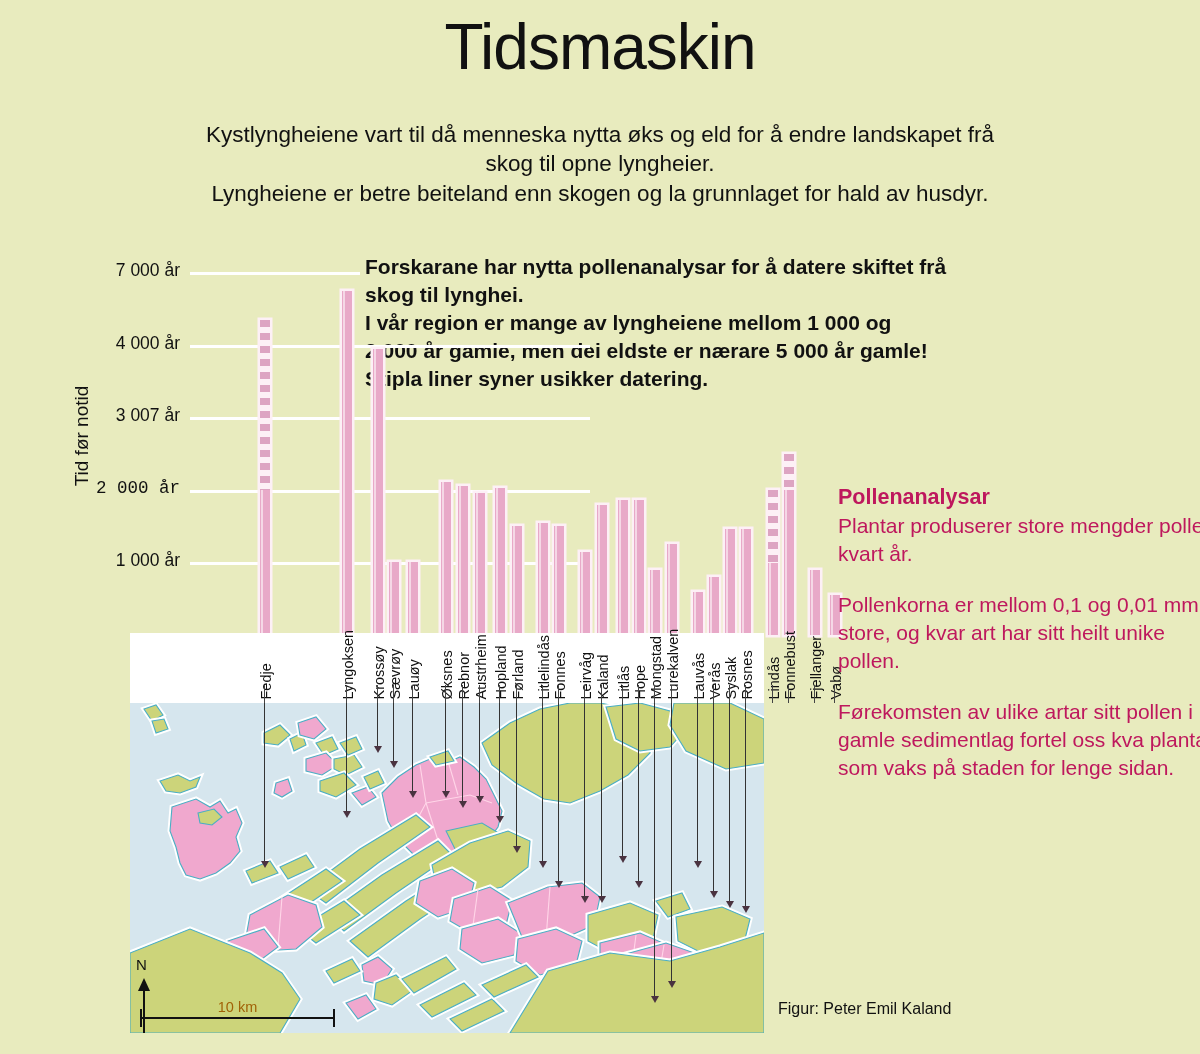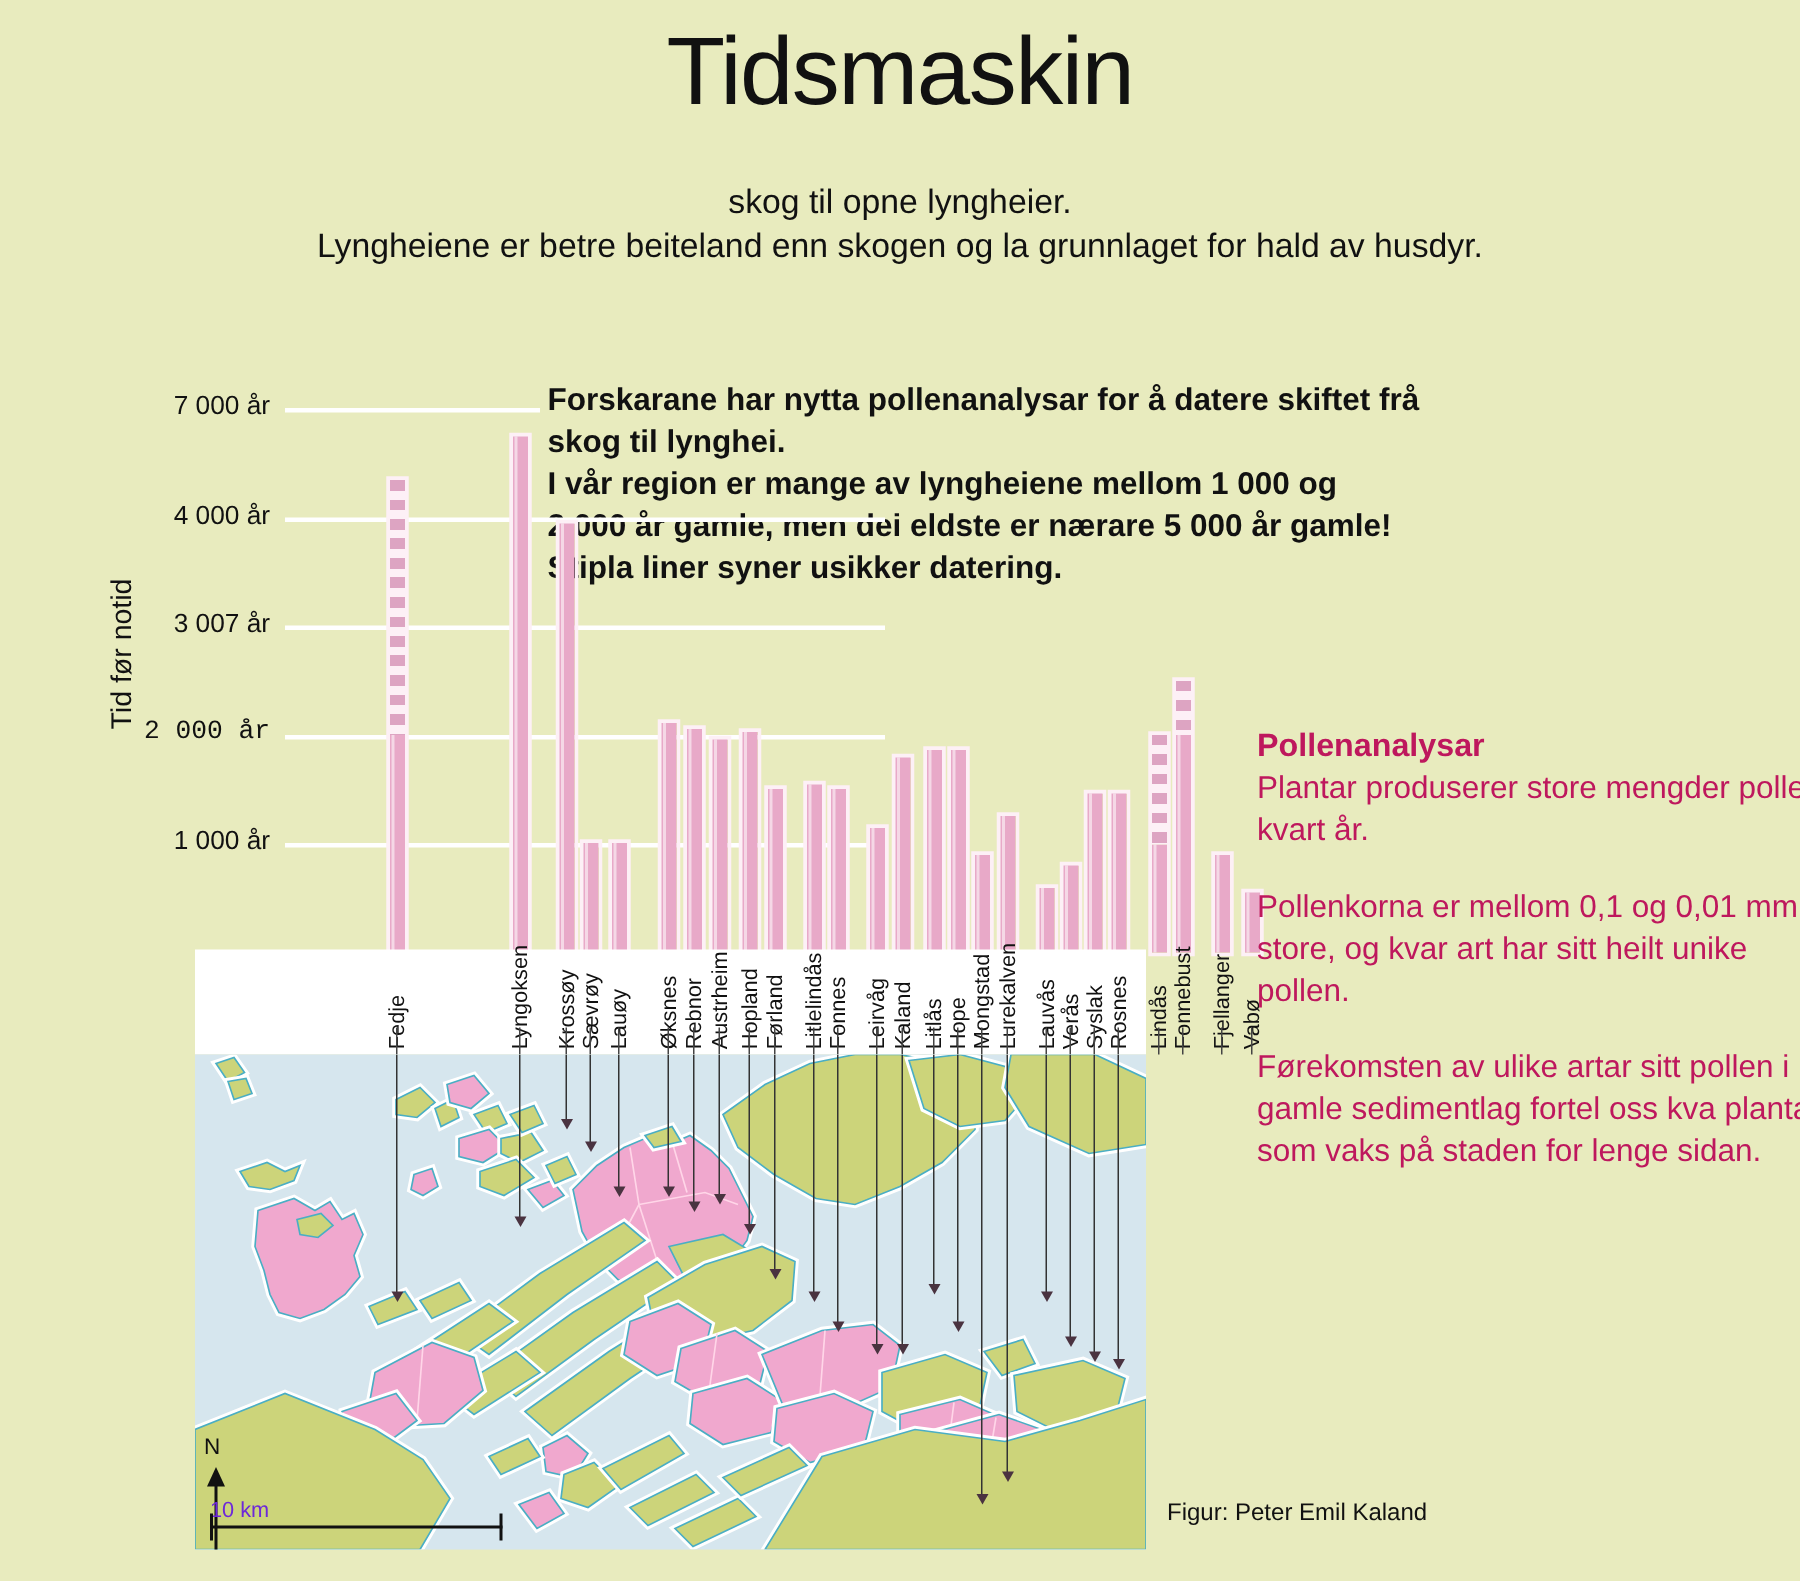--- a/index.html
+++ b/index.html
@@ -93,21 +93,21 @@
   }
   .northgroup{position:absolute;left:10px;bottom:55px;}
   .nletter{position:absolute;left:-4px;top:-22px;font-size:15px;color:#111;}
   .narrowline{position:absolute;left:3px;top:12px;width:1.8px;height:45px;background:#111;}
   .narrowhead{position:absolute;left:-2px;top:0;width:0;height:0;
     border-left:6px solid transparent;border-right:6px solid transparent;border-bottom:13px solid #111;}
   .scalebar{position:absolute;left:10px;bottom:14px;width:195px;height:14px;}
   .scaleline{position:absolute;left:0;top:12px;width:195px;height:1.8px;background:#111;}
   .scalecapL{position:absolute;left:0;top:4px;width:1.8px;height:18px;background:#111;}
   .scalecapR{position:absolute;right:0;top:4px;width:1.8px;height:18px;background:#111;}
-  .scaletext{position:absolute;left:0;top:-6px;width:195px;text-align:left;font-size:14.5px;color:#6d28d9;}
+  .scaletext{position:absolute;left:0;top:-6px;width:195px;text-align:center;font-size:14.5px;color:#a16207;}
 
   
   .side{
     position:absolute;left:838px;top:483px;width:392px;
     font-size:21px;line-height:1.35;color:#be185d;
   }
   .side h3{margin:0 0 0 0;font-size:21.5px;font-weight:700;}
   .side p{margin:0 0 22px 0;}
   .side p.first{margin-top:0;}
 
@@ -122,20 +122,21 @@
     position:absolute;left:778px;top:1000px;
     font-size:16px;color:#111;
   }
 </style>
 </head>
 <body>
 
 <div class="title">Tidsmaskin</div>
 
 <div class="intro">
+  <div>Kystlyngheiene vart til då menneska nytta øks og eld for å endre landskapet frå</div>
   <div>skog til opne lyngheier.</div>
   <div>Lyngheiene er betre beiteland enn skogen og la grunnlaget for hald av husdyr.</div>
 </div>
 
 <div class="midtext">
   <div>Forskarane har nytta pollenanalysar for å datere skiftet frå</div>
   <div>skog til lynghei.</div>
   <div>I vår region er mange av lyngheiene mellom 1 000 og</div>
   <div>2 000 år gamle, men dei eldste er nærare 5 000 år gamle!</div>
   <div>Stipla liner syner usikker datering.</div>

